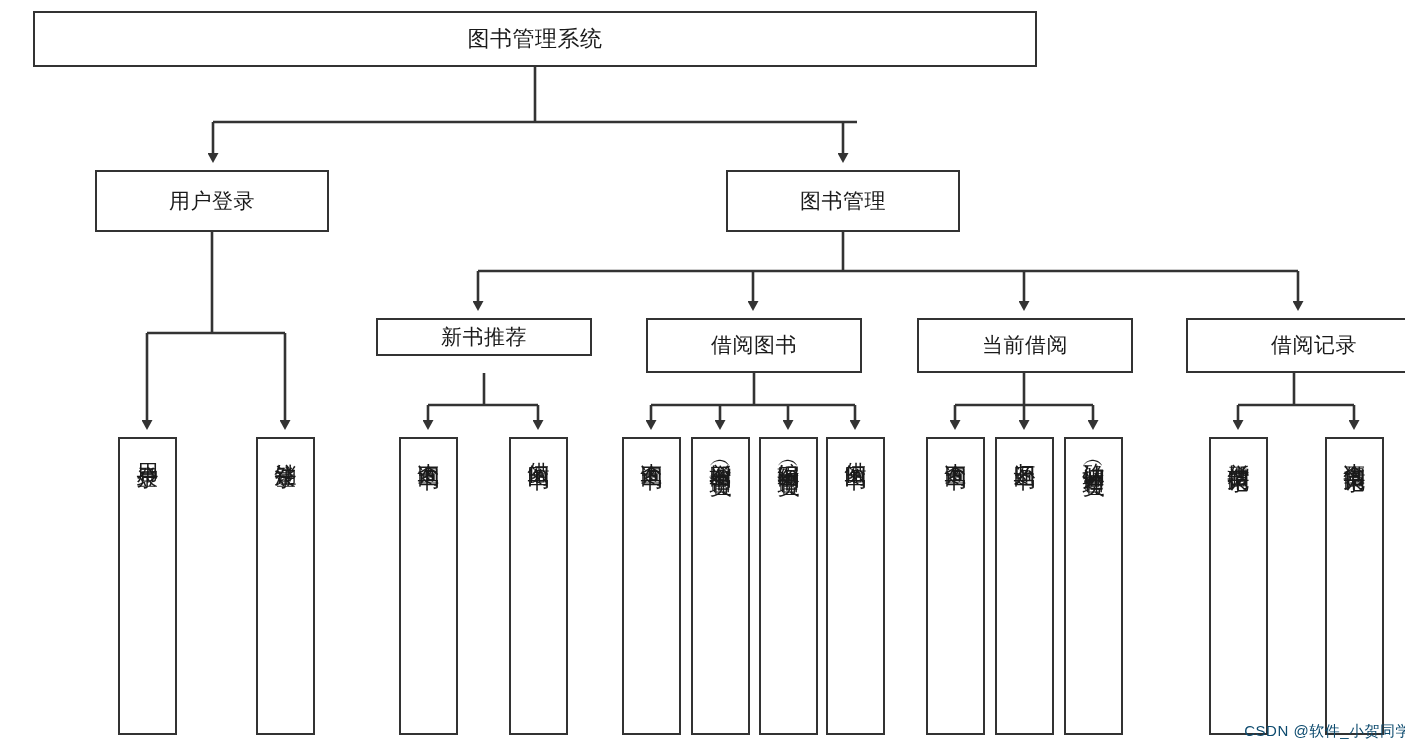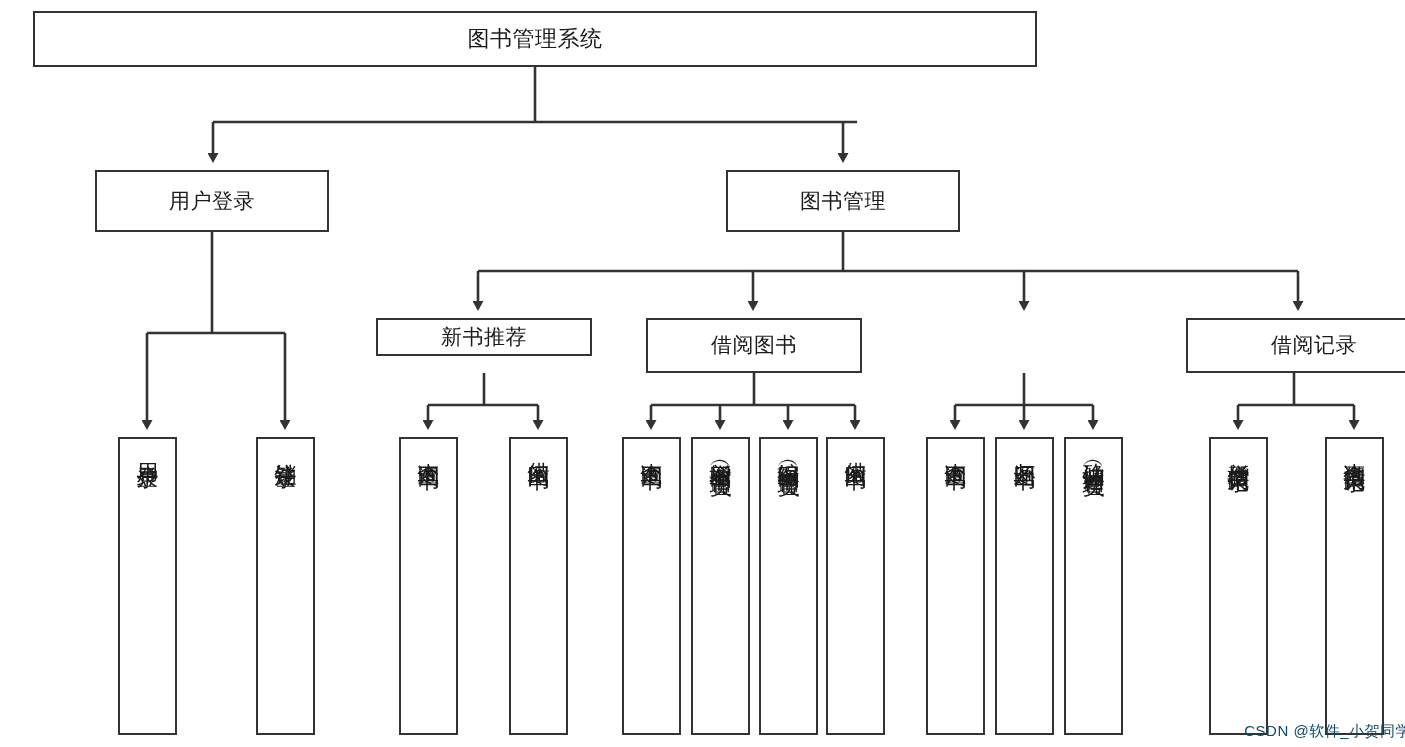--- a/index.html
+++ b/index.html
@@ -142,20 +142,23 @@
   <div class="node horiz" style="left:712px; top:170px; width:234px; height:62px;">
     <span class="label">图书管理</span>
   </div>
 
   <div class="node horiz" style="left:362px; top:318px; width:216px; height:38px;">
     <span class="label">新书推荐</span>
   </div>
   <div class="node horiz" style="left:632px; top:318px; width:216px; height:55px;">
     <span class="label">借阅图书</span>
   </div>
+  <div class="node horiz" style="left:903px; top:318px; width:216px; height:55px;">
+    <span class="label">当前借阅</span>
+  </div>
   <div class="node horiz" style="left:1172px; top:318px; width:256px; height:55px;">
     <span class="label">借阅记录</span>
   </div>
 
   <div class="node vert" style="left:104px; top:437px; width:59px; height:298px;">
     <span class="label">用户登录</span>
   </div>
   <div class="node vert" style="left:242px; top:437px; width:59px; height:298px;">
     <span class="label">注销登录</span>
   </div>

